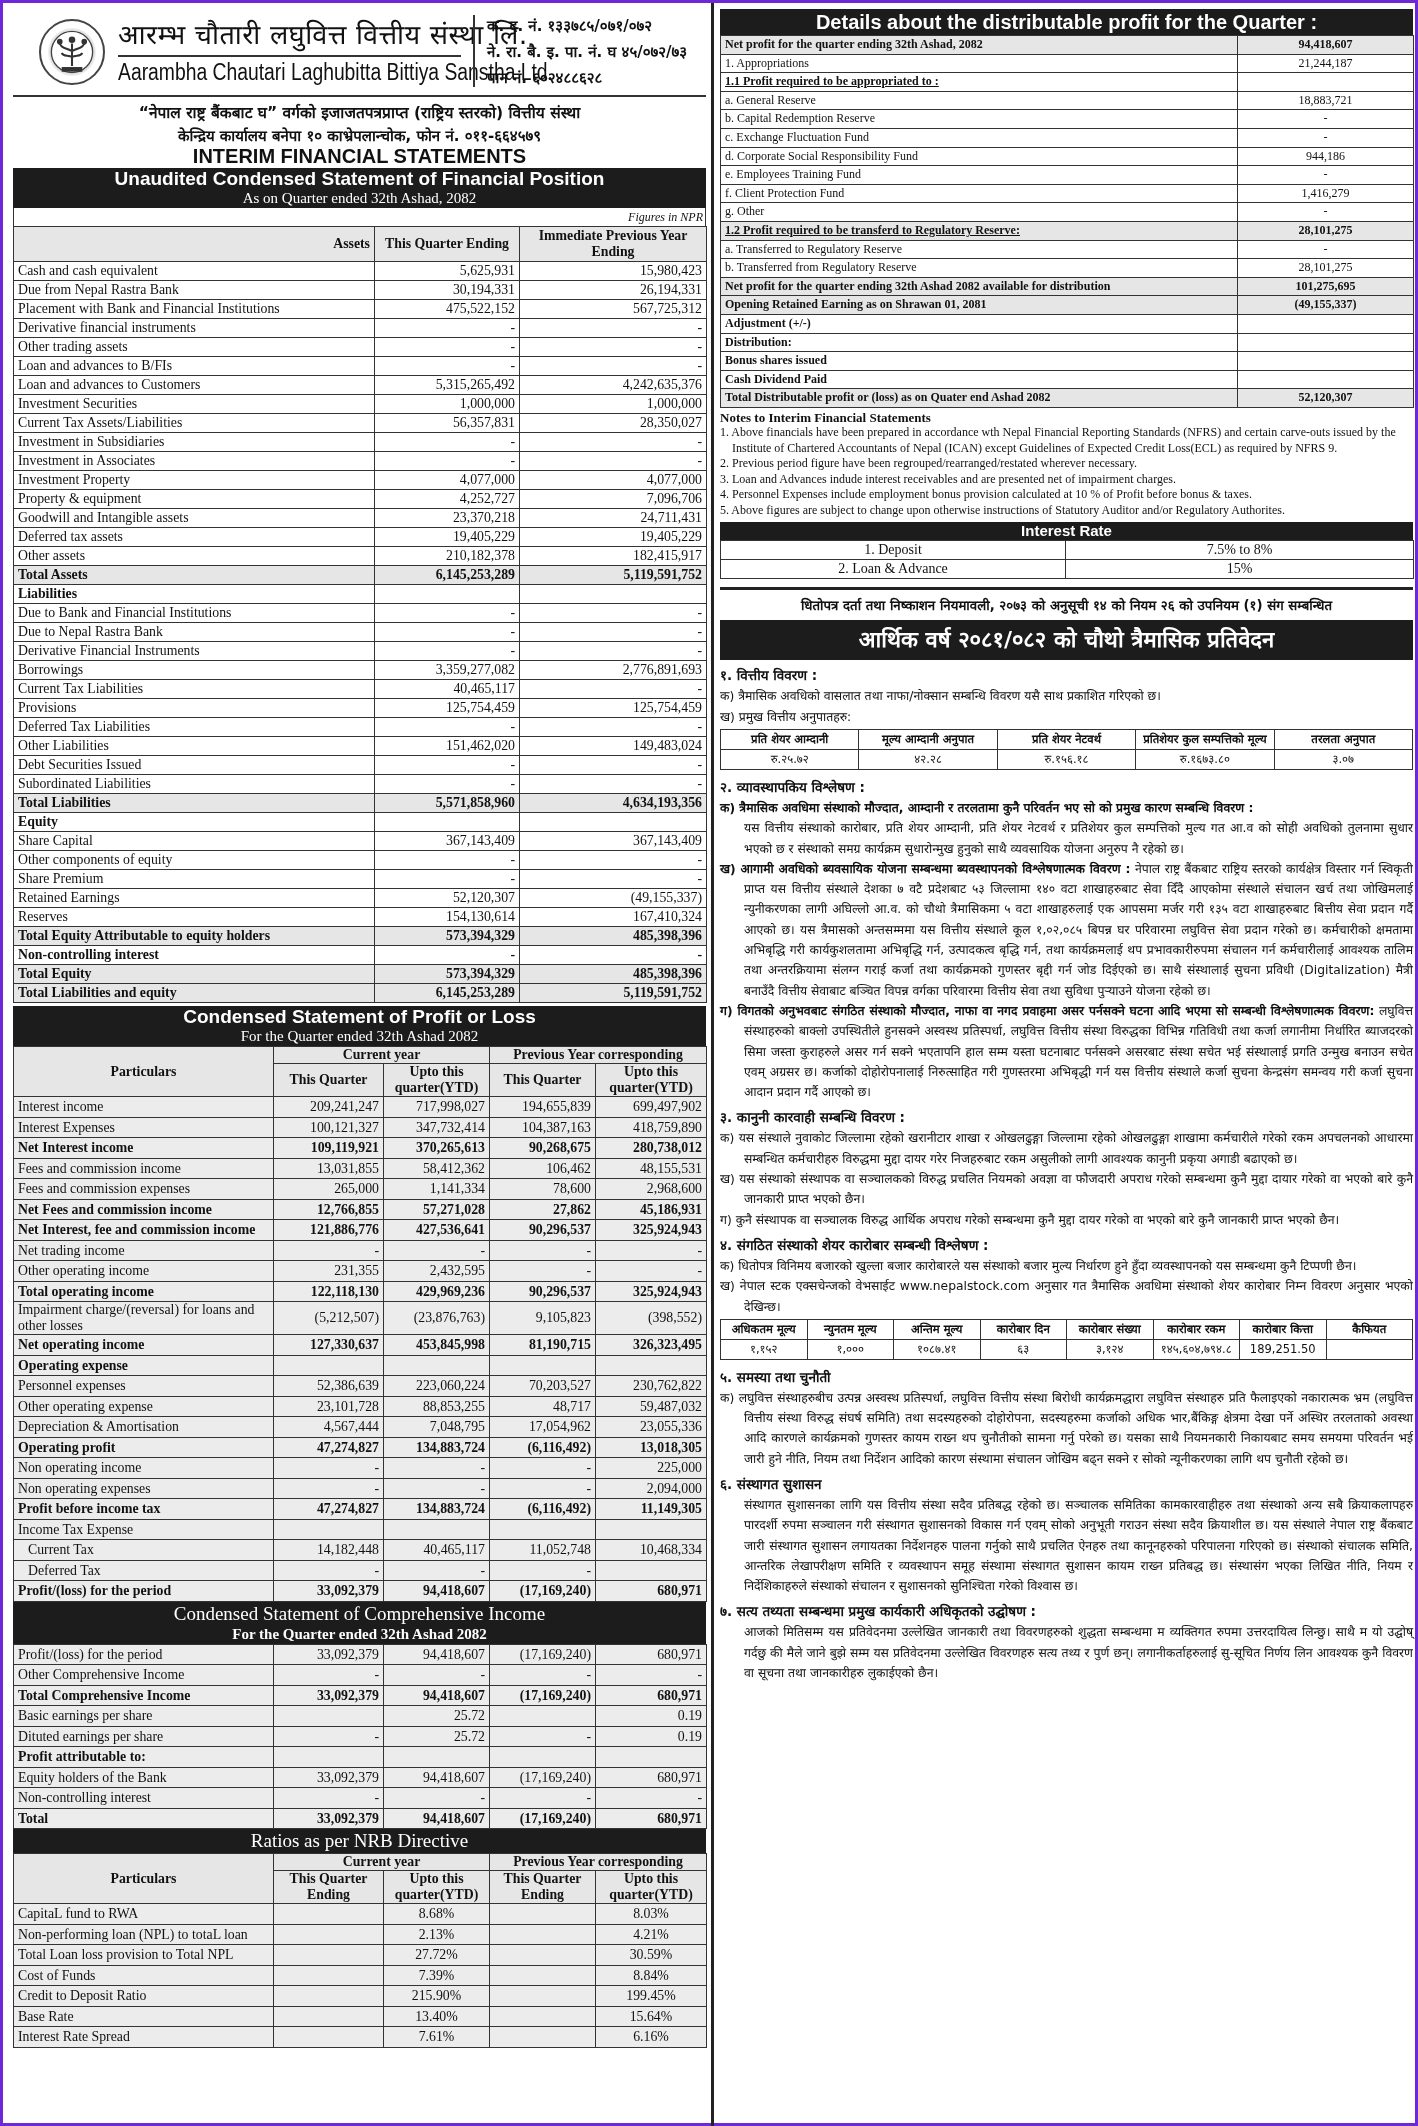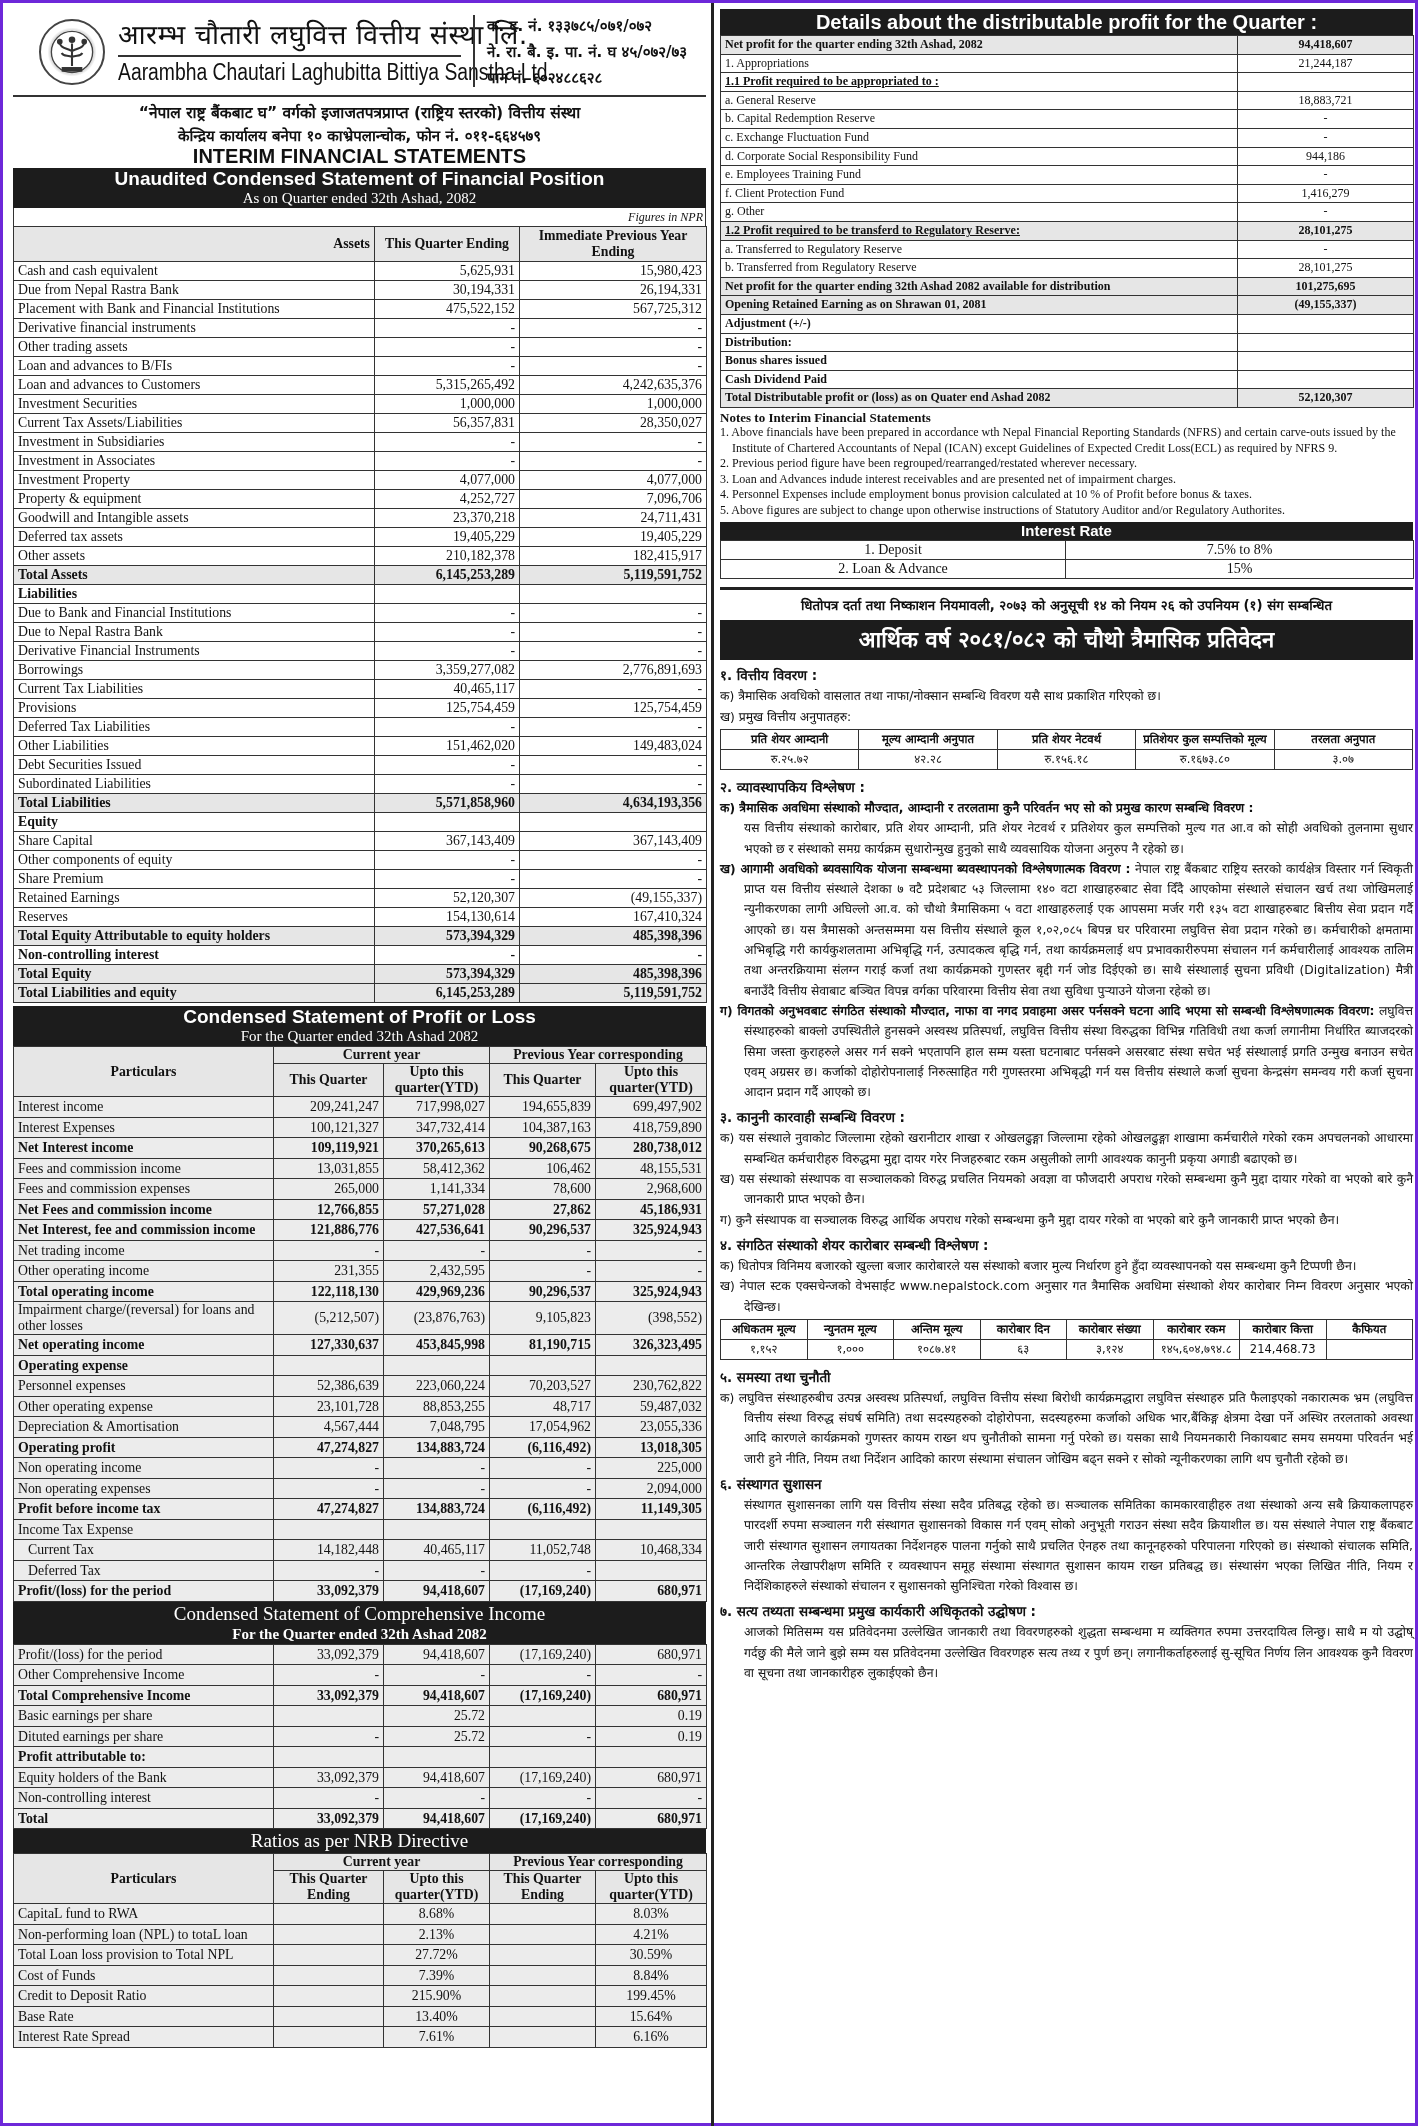--- a/index.html
+++ b/index.html
@@ -839,21 +839,21 @@
               <td>कारोबार कित्ता</td>
               <td>कैफियत</td>
             </tr>
             <tr>
               <td>१,१५२</td>
               <td>१,०००</td>
               <td>१०८७.४१</td>
               <td>६३</td>
               <td>३,१२४</td>
               <td>१४५,६०४,७९४.८</td>
-              <td>214,468.73</td>
+              <td>189,251.50</td>
               <td></td>
             </tr>
           </tbody>
       </table>
 
       <h4>५.  समस्या तथा चुनौती</h4>
       <div class="it">क) लघुवित्त संस्थाहरुबीच उत्पन्न अस्वस्थ प्रतिस्पर्धा, लघुवित्त वित्तीय संस्था बिरोधी कार्यक्रमद्धारा लघुवित्त संस्थाहरु प्रति फैलाइएको नकारात्मक भ्रम (लघुवित्त वित्तीय संस्था विरुद्ध संघर्ष समिति) तथा सदस्यहरुको दोहोरोपना, सदस्यहरुमा कर्जाको अधिक भार,बैंकिङ्ग क्षेत्रमा देखा पर्ने अस्थिर तरलताको अवस्था आदि कारणले कार्यक्रमको गुणस्तर कायम राख्न थप चुनौतीको सामना गर्नु परेको छ। यसका साथै नियमनकारी निकायबाट समय समयमा परिवर्तन भई जारी हुने नीति, नियम तथा निर्देशन आदिको कारण संस्थामा संचालन जोखिम बढ्न सक्ने र सोको न्यूनीकरणका लागि थप चुनौती रहेको छ।</div>
 
       <h4>६.  संस्थागत सुशासन</h4>
       <div style="padding-left:24px">संस्थागत सुशासनका लागि यस वित्तीय संस्था सदैव प्रतिबद्ध रहेको छ। सञ्चालक समितिका कामकारवाहीहरु तथा संस्थाको अन्य सबै क्रियाकलापहरु पारदर्शी रुपमा सञ्चालन गरी संस्थागत सुशासनको विकास गर्न एवम् सोको अनुभूती गराउन संस्था सदैव क्रियाशील छ। यस संस्थाले नेपाल राष्ट्र बैंकबाट जारी संस्थागत सुशासन लगायतका निर्देशनहरु पालना गर्नुको साथै प्रचलित ऐनहरु तथा कानूनहरुको परिपालना गरिएको छ। संस्थाको संचालक समिति, आन्तरिक लेखापरीक्षण समिति र व्यवस्थापन समूह संस्थामा संस्थागत सुशासन कायम राख्न प्रतिबद्ध छ। संस्थासंग भएका लिखित नीति, नियम र निर्देशिकाहरुले संस्थाको संचालन र सुशासनको सुनिश्चिता गरेको विश्वास छ।</div>

